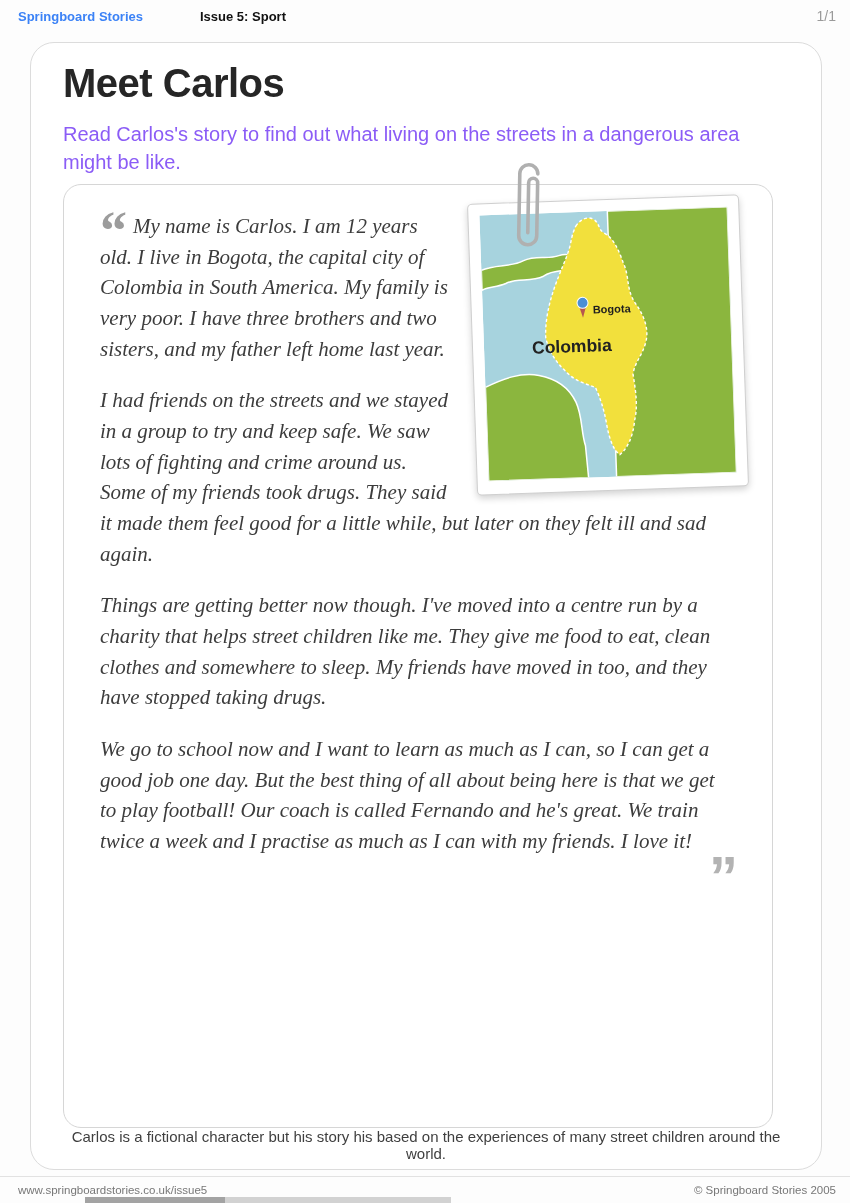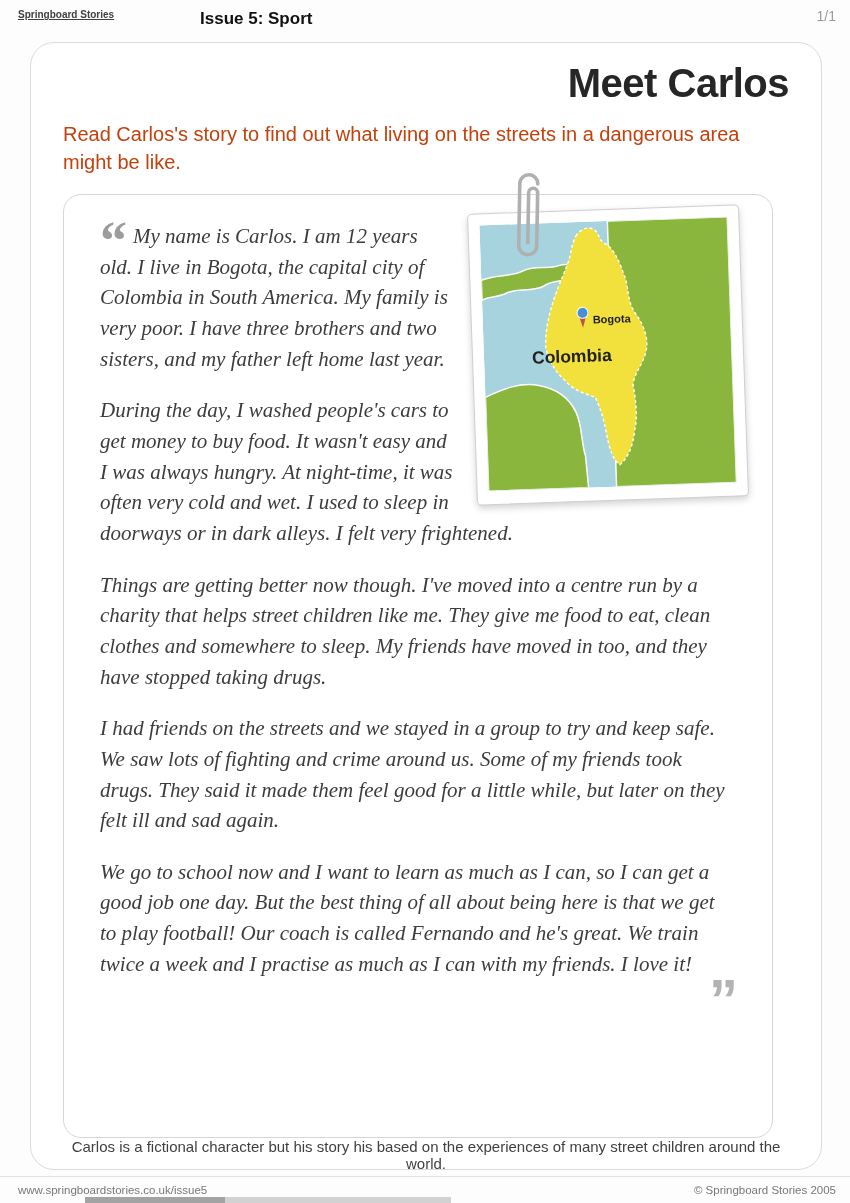--- a/index.html
+++ b/index.html
@@ -8,32 +8,32 @@
     position:relative;
     width:850px; height:1203px;
     background:#fdfdfd;
     font-family:"Liberation Sans","DejaVu Sans",sans-serif;
     color:#3a3a3a;
     overflow:hidden;
   }
 
   
   .header { position:absolute; top:0; left:0; width:850px; height:34px; }
-  .header .brand { position:absolute; left:18px; top:9px; font-size:10px; font-weight:bold; color:#404040;text-decoration:underline; }
-  .header .issue { position:absolute; left:200px; top:9px; font-size:17px; font-weight:bold; color:#111; }
+  .header .brand { position:absolute; left:18px; top:9px; font-size:13px; font-weight:bold; color:#3b82f6; }
+  .header .issue { position:absolute; left:200px; top:9px; font-size:13px; font-weight:bold; color:#111; }
   .header .pageind { position:absolute; right:14px; top:8px; font-size:14px; color:#9a9a9a; }
 
   
   .panel {
     position:absolute; left:30px; top:42px; width:792px; height:1128px;
     background:#ffffff; border:1.5px solid #dcdcdc; border-radius:24px;
     padding:16px 32px 0 32px;
   }
-  .page-title { font-size:40px; font-weight:600; color:#262626; letter-spacing:-0.5px; margin:2px 0 14px 0;text-align:right; }
-  .intro { font-size:20px; line-height:1.4; color:#c2410c; max-width:740px; margin-bottom:18px; }
+  .page-title { font-size:40px; font-weight:600; color:#262626; letter-spacing:-0.5px; margin:2px 0 14px 0; }
+  .intro { font-size:20px; line-height:1.4; color:#8b5cf6; max-width:740px; margin-bottom:8px; }
 
   
   .story-box {
     position:relative;
     width:710px; height:944px;
     border:1.5px solid #d6d6d6; border-radius:18px;
     padding:26px 36px 0 36px;
     overflow:visible;
   }
   .story-box p {
@@ -116,23 +116,22 @@
         <g>
           <path d="M97,96 L103,96 L100,106 Z" fill="#b5574f"></path>
           <circle cx="100" cy="91" r="5.5" stroke="#ffffff" stroke-width="1" fill="#4a8fd4"></circle>
         </g>
         <text x="110" y="102" font-size="11" font-weight="bold" fill="#1f1f1f">Bogota</text>
         <text x="48" y="140" font-size="17.5" font-weight="bold" fill="#222222">Colombia</text>
       </svg>
     </div>
 
     <p><span class="open-quote">“</span><span>My name is Carlos. I am 12 years old. I live in Bogota, the capital city of Colombia in South America. My family is very poor. I have three brothers and two sisters, and my father left home last year.</span></p>
-    <p>During the day, I washed people's cars to get money to buy food. It wasn't easy and I was always hungry. At night-time, it was often very cold and wet. I used to sleep in doorways or in dark alleys. I felt very frightened.</p>
+    <p>I had friends on the streets and we stayed in a group to try and keep safe. We saw lots of fighting and crime around us. Some of my friends took drugs. They said it made them feel good for a little while, but later on they felt ill and sad again.</p>
     <p>Things are getting better now though. I've moved into a centre run by a charity that helps street children like me. They give me food to eat, clean clothes and somewhere to sleep. My friends have moved in too, and they have stopped taking drugs.</p>
-    <p>I had friends on the streets and we stayed in a group to try and keep safe. We saw lots of fighting and crime around us. Some of my friends took drugs. They said it made them feel good for a little while, but later on they felt ill and sad again.</p>
     <p>We go to school now and I want to learn as much as I can, so I can get a good job one day. But the best thing of all about being here is that we get to play football! Our coach is called Fernando and he's great. We train twice a week and I practise as much as I can with my friends. I love it!</p>
     <span class="close-quote">”</span>
   </div>
 
   <p class="caption">Carlos is a fictional character but his story his based on the experiences of many street children around the world.</p>
 </div>
 
 <div class="footer">
   <span>www.springboardstories.co.uk/issue5</span>
   <span>© Springboard Stories 2005</span>

